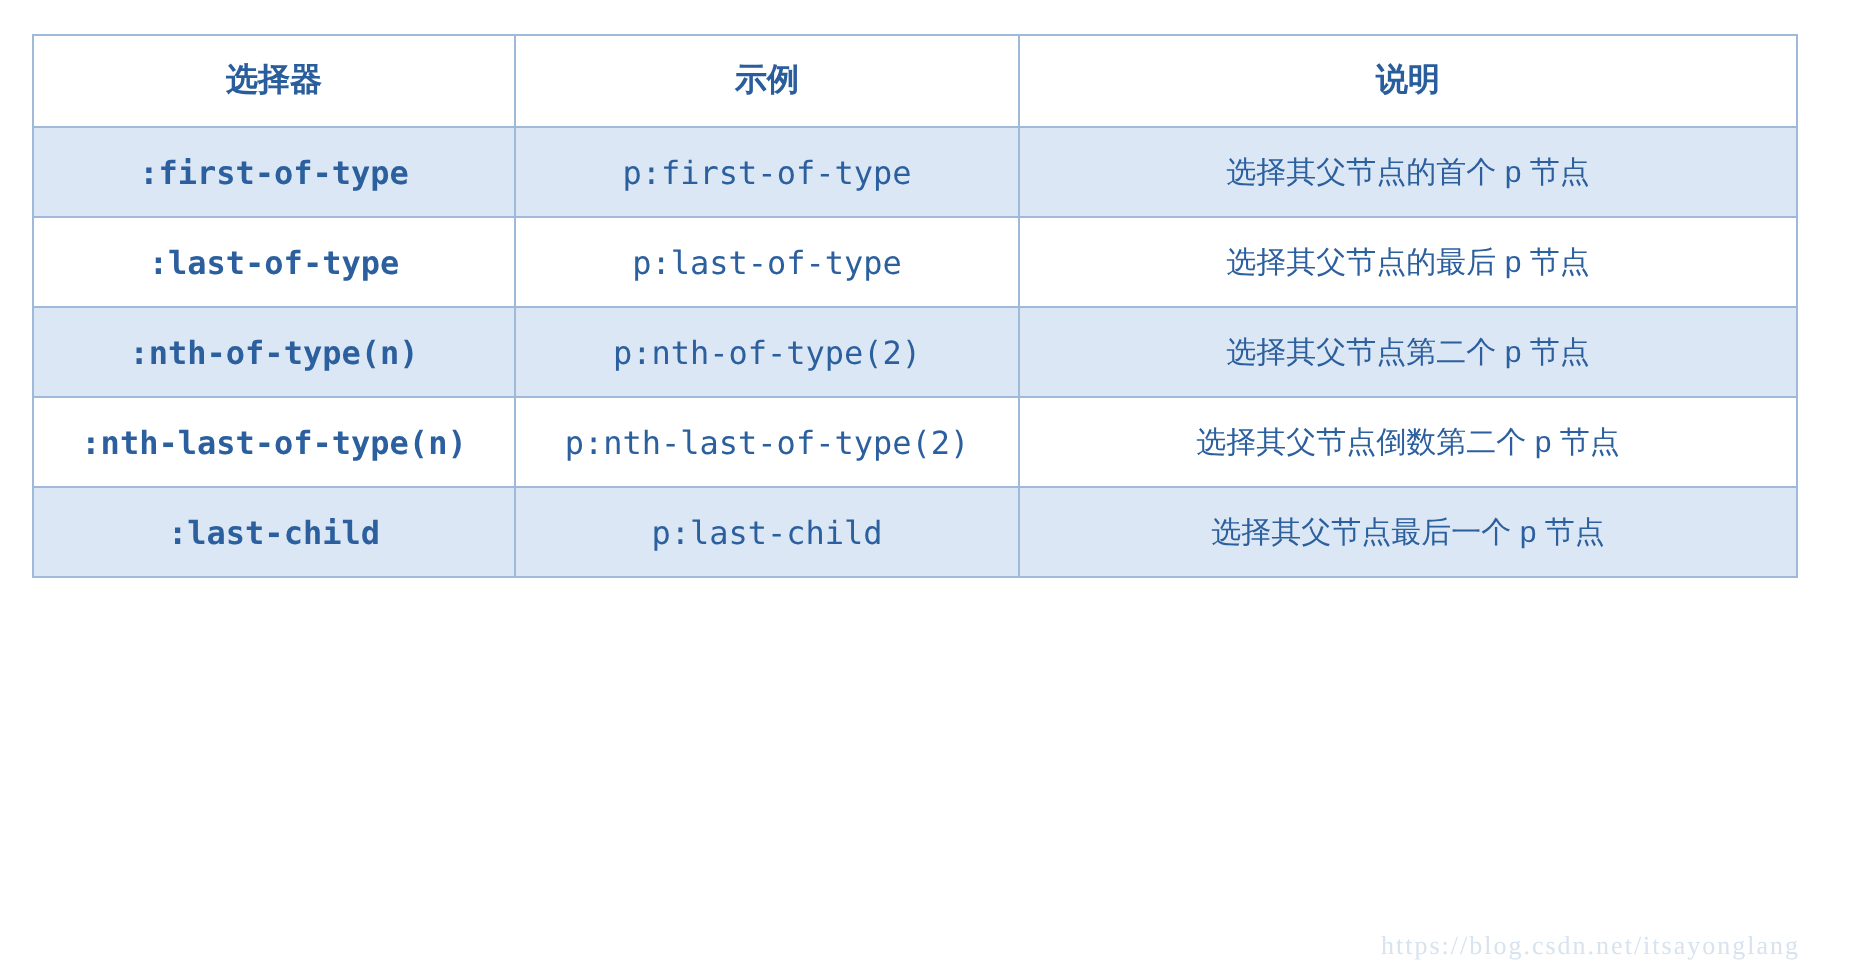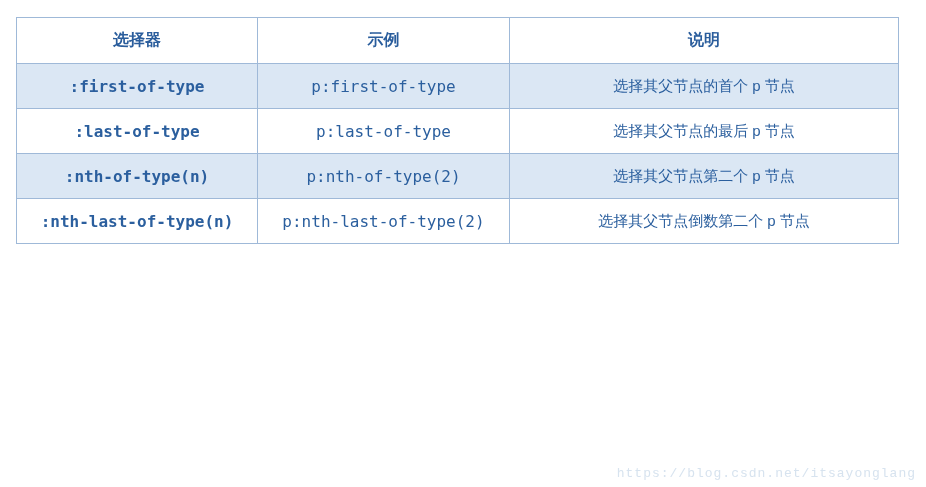--- a/index.html
+++ b/index.html
@@ -66,26 +66,26 @@
     font-weight: bold;
     margin-top: 34px;
   }
   td.desc {
     font-family: "Liberation Sans", sans-serif;
     font-size: 15px;
     color: #2a5d9c;
   }
   .watermark {
     position: absolute;
-    right: 10px;
+    right: 26px;
     bottom: 6px;
     font-size: 13px;
     color: #d7e3ef;
     letter-spacing: 1px;
-    font-family: Liberation Mono, monospace;
+    font-family: Liberation Serif, serif;
     white-space: nowrap;
     pointer-events: none;
   }
 </style>
 </head>
 <body>
 
 <div class="page">
 
   <table class="selector-table">
@@ -115,18 +115,23 @@
       <tr class="shaded">
         <td class="sel">:nth-of-type(n)</td>
         <td class="ex">p:nth-of-type(2)</td>
         <td class="desc">选择其父节点第二个 p 节点</td>
       </tr>
       <tr class="plain">
         <td class="sel">:nth-last-of-type(n)</td>
         <td class="ex">p:nth-last-of-type(2)</td>
         <td class="desc">选择其父节点倒数第二个 p 节点</td>
       </tr>
+      <tr class="shaded">
+        <td class="sel">:last-child</td>
+        <td class="ex">p:last-child</td>
+        <td class="desc">选择其父节点最后一个 p 节点</td>
+      </tr>
     </tbody>
   </table>
 
   <div class="watermark">https://blog.csdn.net/itsayonglang</div>
 
 </div>
 
 </body></html>

